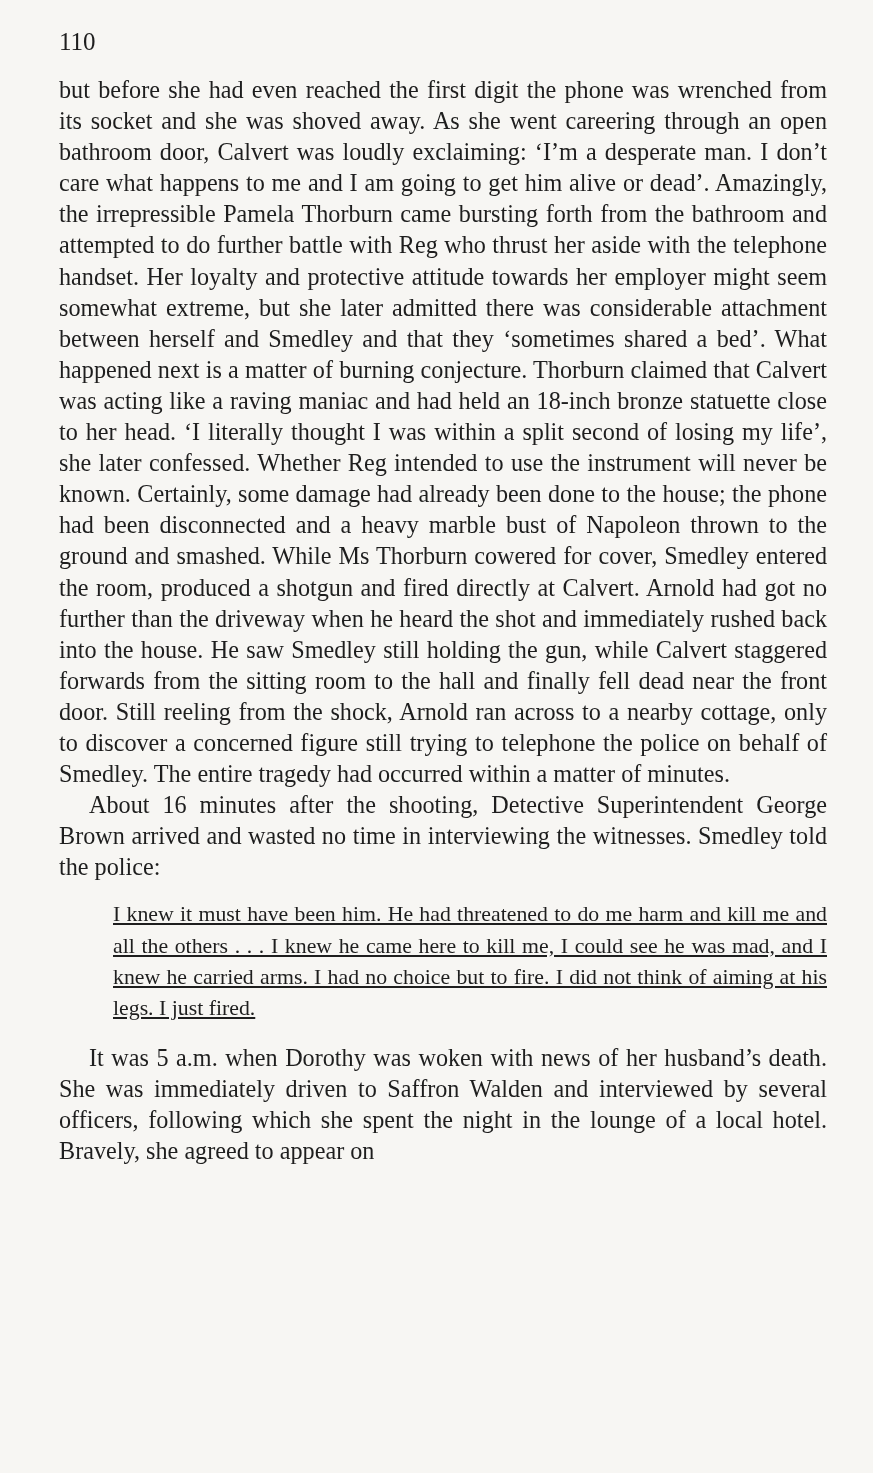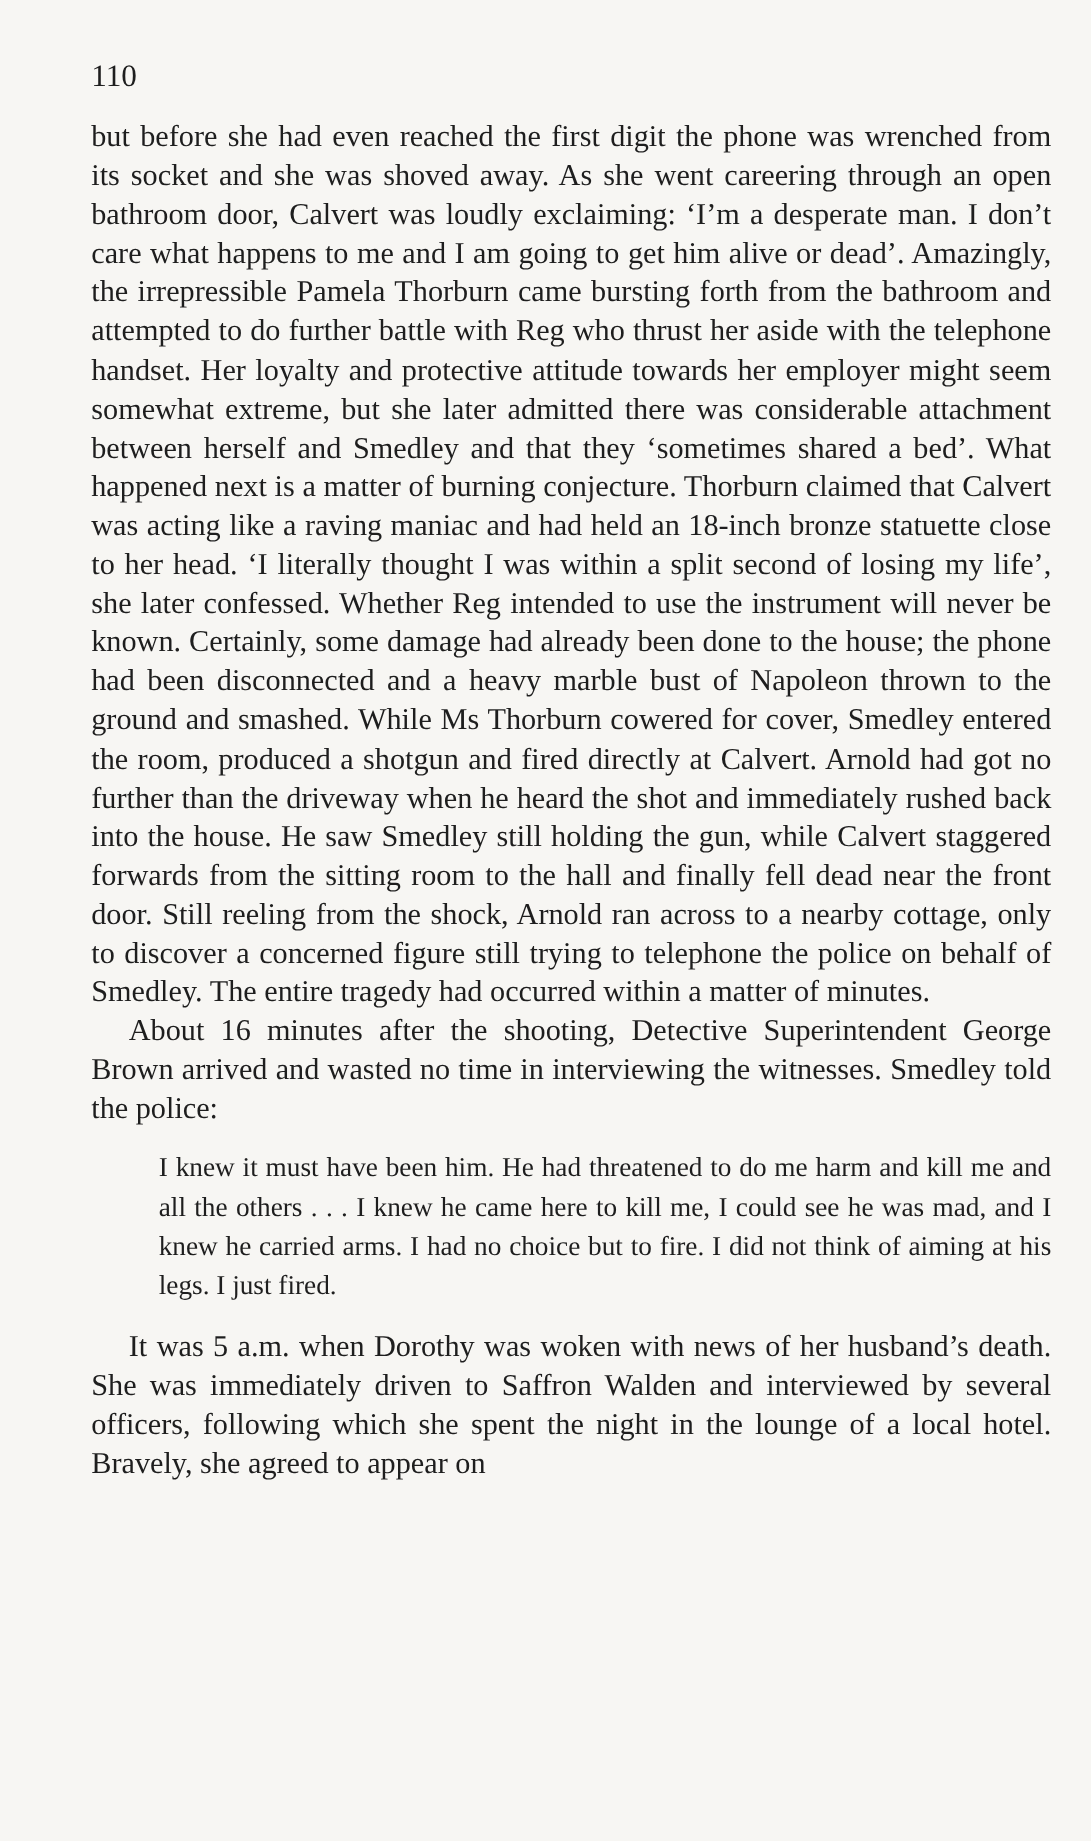--- a/index.html
+++ b/index.html
@@ -10,24 +10,23 @@
       width: 873px;
       height: 1473px;
       background: #f7f6f3;
       font-family: "Liberation Serif", "DejaVu Serif", serif;
       color: #1e1e1e;
       position: relative;
       overflow: hidden;
     }
     .page {
       position: absolute;
-      left: 73px;
+      left: 59px;
       top: 22px;
       width: 768px;
-      margin-top: 20px;
     }
     .running-head {
       position: relative;
       height: 40px;
       font-size: 25px;
       line-height: 40px;
     }
     .page-number {
       position: absolute;
       left: 0;
@@ -50,20 +49,21 @@
       margin: 0;
     }
     .para.indent {
       text-indent: 30px;
     }
     .blockquote {
       margin: 17px 0 17px 54px;
       font-size: 21.8px;
       line-height: 31.3px;
       text-align: justify;
+      text-decoration: underline;
     }
   </style>
 </head>
 <body>
 
 <div class="page">
   <div class="running-head">
     <span class="page-number">110</span>
   </div>
 

